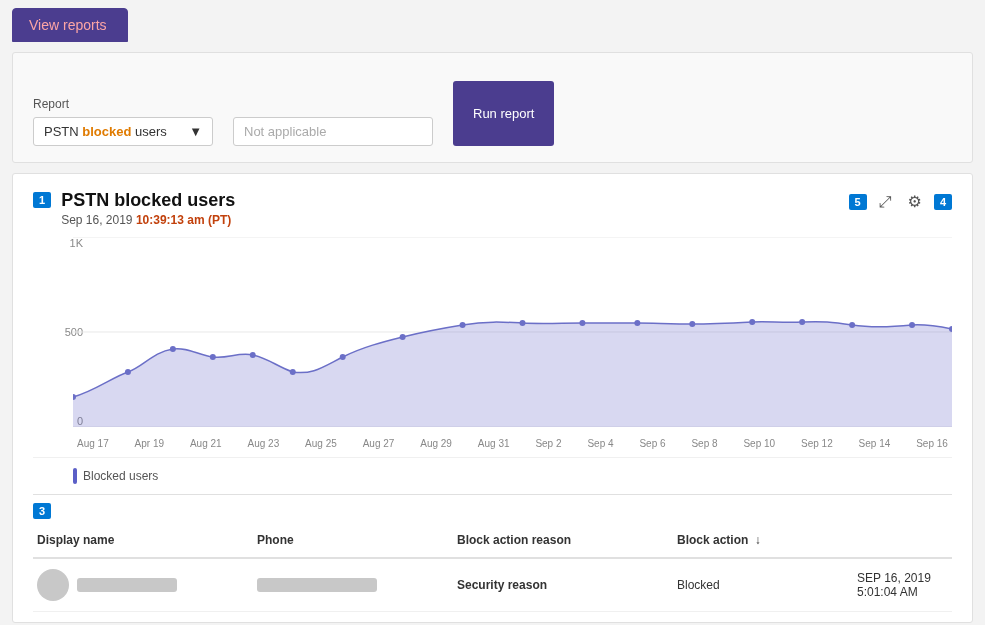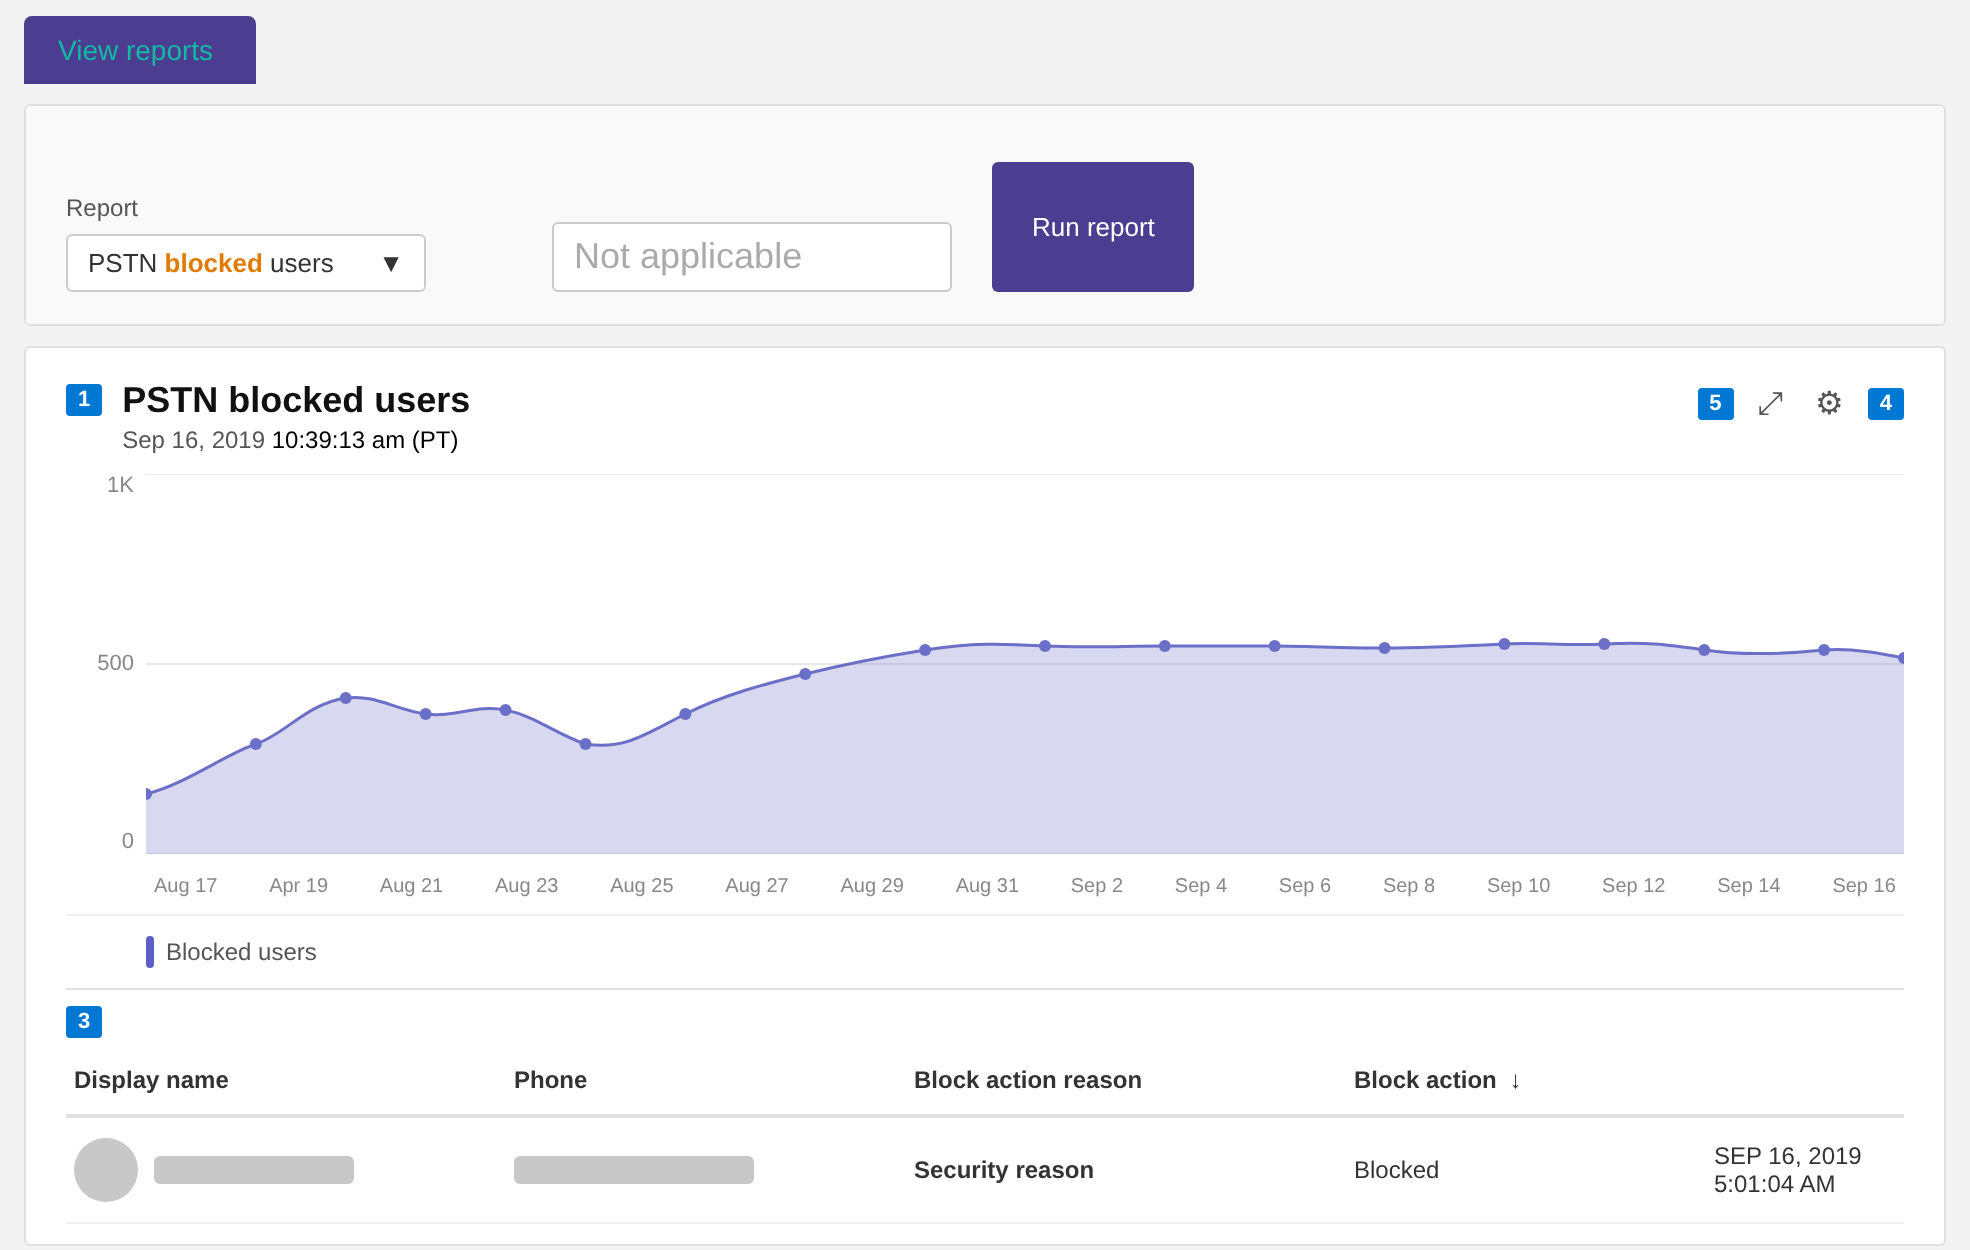--- a/index.html
+++ b/index.html
@@ -22,21 +22,21 @@
     }
     .tab {
       padding: 8px 20px;
       cursor: pointer;
       border-radius: 4px 4px 0 0;
       font-size: 14px;
       border: 1px solid transparent;
     }
     .tab.active {
       background: #4b3d8f;
-      color: #14b8a6;
+      color: #fca5a5;
       border-color: #4b3d8f;
       padding-left: 16px;
     }
     .tab.inactive {
       background: #e8e8e8;
       color: #333;
       border-color: #ccc;
     }
 
     
@@ -78,23 +78,22 @@
     .filter-select .highlight {
       color: #e07b00;
       font-weight: 600;
     }
     .filter-input {
       border: 1px solid #ccc;
       background: #fff;
       padding: 6px 10px;
       border-radius: 3px;
       min-width: 200px;
-      font-size: 18px;
+      font-size: 13px;
       color: #999;
-      margin-left: 43px;
     }
     .run-btn {
       background: #4b3d8f;
       color: #fff;
       border: none;
       padding: 25px 20px;
       border-radius: 3px;
       font-size: 13px;
       cursor: pointer;
       white-space: nowrap;
@@ -134,21 +133,22 @@
       font-size: 18px;
       font-weight: 700;
       color: #111;
     }
     .report-date {
       font-size: 12px;
       color: #555;
       margin-top: 2px;
     }
     .report-date .time {
-      color: #000000;
+      color: #c2410c;
+      font-weight: bold;
     }
 
     .report-actions {
       display: flex;
       align-items: center;
       gap: 8px;
     }
     .action-badge {
       background: #0078d4;
       color: #fff;
@@ -167,21 +167,21 @@
 
     
     .chart-area {
       margin: 10px 0 0 0;
       position: relative;
       height: 220px;
     }
 
     .y-axis-labels {
       position: absolute;
-      left: 0;
+      left: 16px;
       top: 0;
       bottom: 30px;
       width: 40px;
       display: flex;
       flex-direction: column;
       justify-content: space-between;
       align-items: flex-end;
       padding-right: 6px;
       font-size: 11px;
       color: #888;

